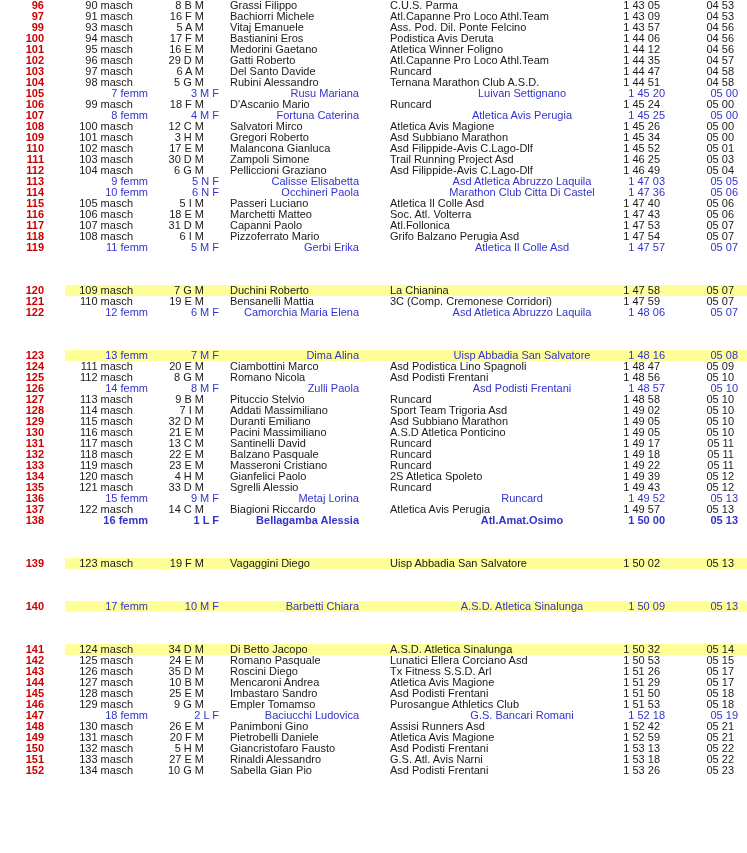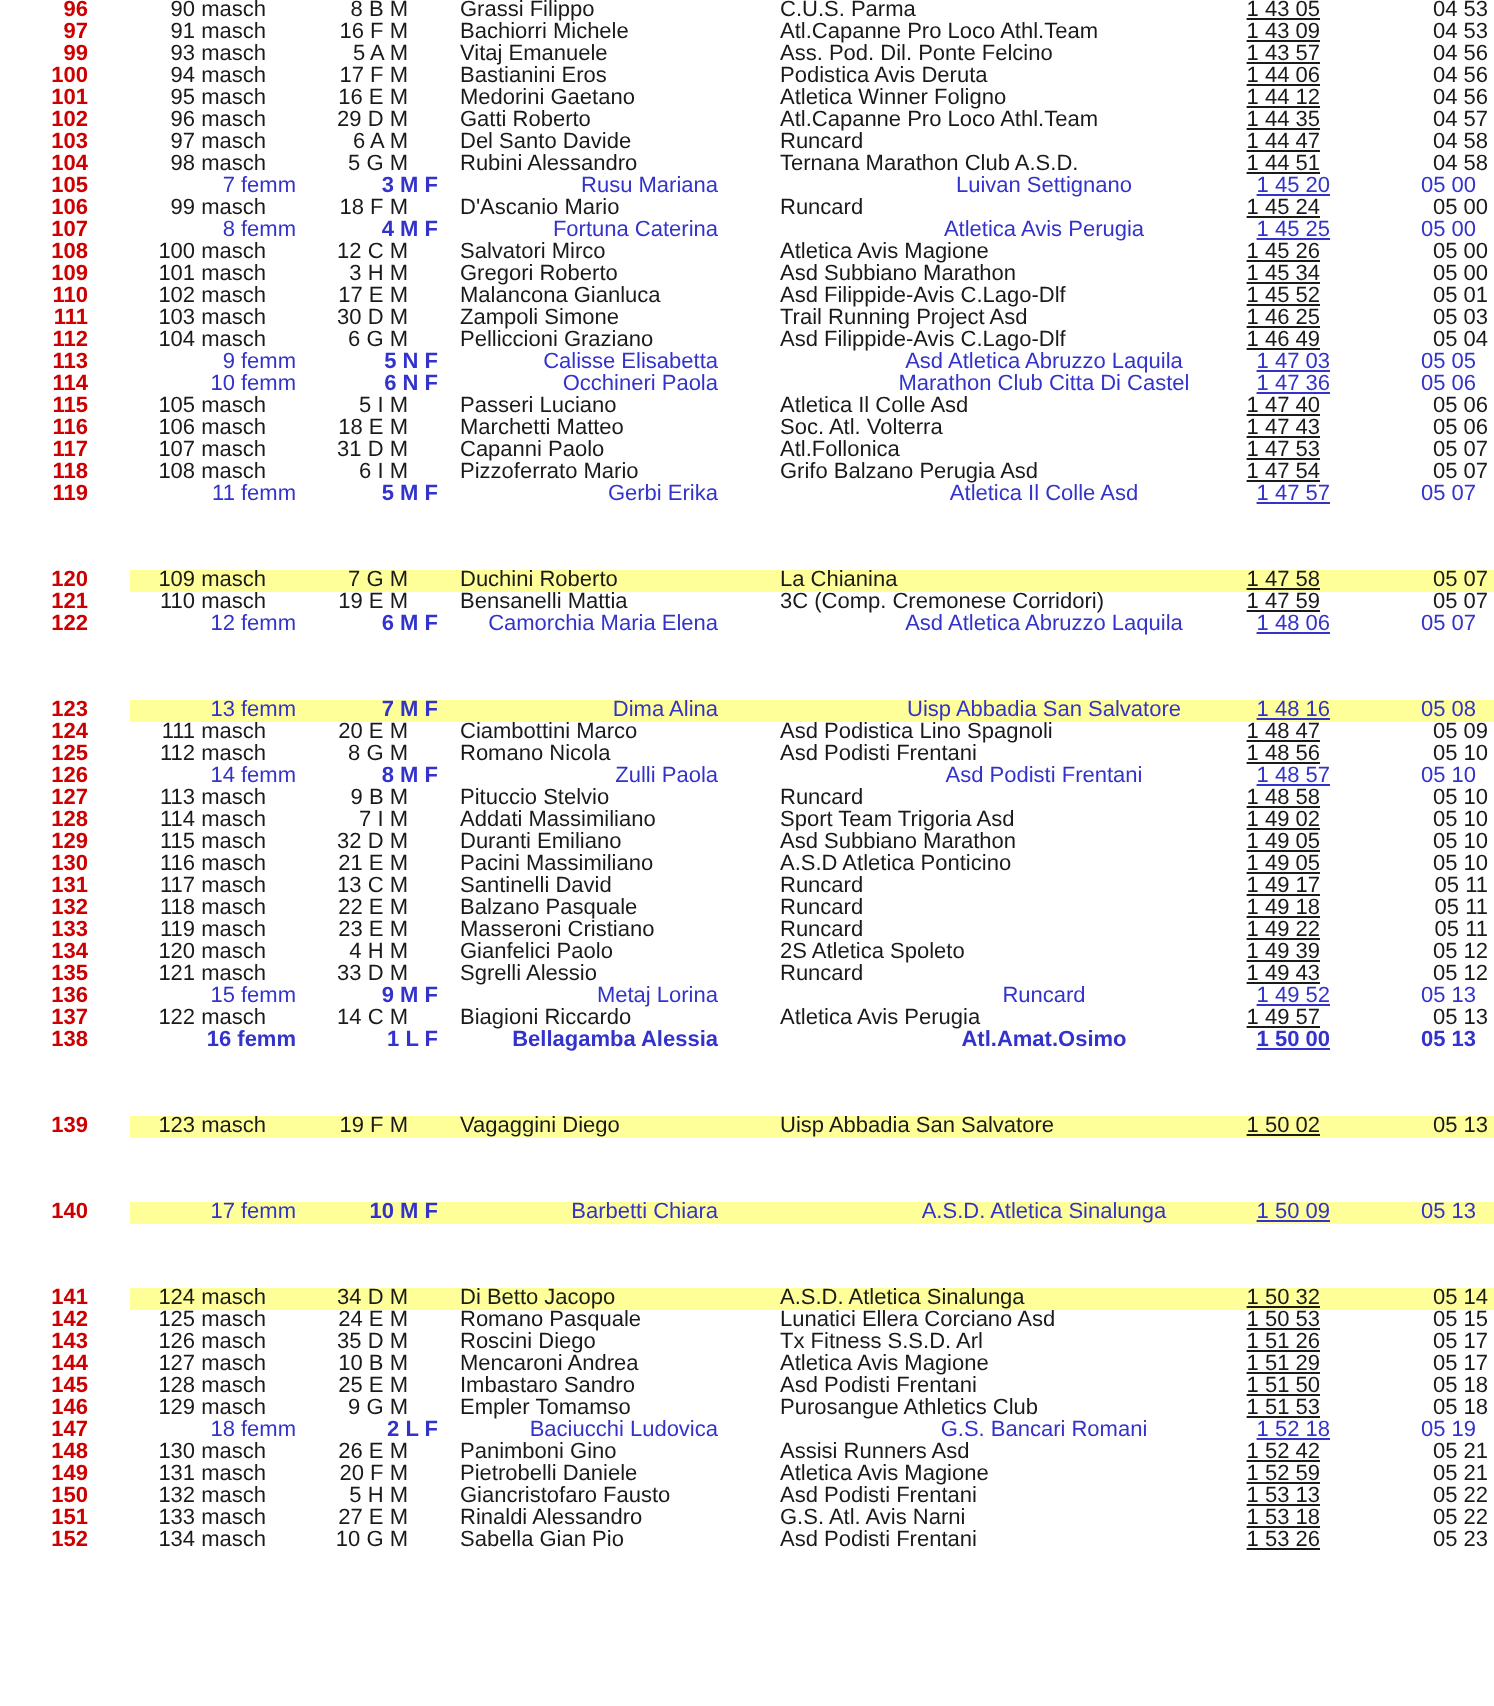--- a/index.html
+++ b/index.html
@@ -25,36 +25,36 @@
     display: grid;
     grid-template-columns: 46px 102px 72px 142px 250px 54px 81px;
     align-items: center;
     line-height: 1;
     white-space: nowrap;
   }
   .row span { overflow: visible; }
   .c-pos  { text-align: right; padding-right: 2px; color: #cc0000; font-weight: bold; }
   .c-catpos { text-align: right; }
   .c-cat  { text-align: right; }
-  .c-time { text-align: right; text-decoration: underline; }
+  .c-time { text-align: right; }
   .c-pace { text-align: right; }
 
   
   .m { color: #1a1a1a; }
   .m .c-catpos { padding-right: 15px; }
   .m .c-cat  { padding-right: 16px; }
   .m .c-name { text-align: left; padding-left: 10px; }
   .m .c-team { text-align: left; padding-left: 28px; }
   .m .c-time { padding-right: 6px; }
-  .m .c-pace { padding-right: 3px; }
+  .m .c-pace { padding-right: 13px; }
 
   
   .f { color: #3333cc; }
   .f .c-catpos { padding-right: 0; }
-  .f .c-cat  { padding-right: 1px; font-weight: bold; }
+  .f .c-cat  { padding-right: 1px; }
   .f .c-name { text-align: right; padding-right: 3px; }
   .f .c-team { text-align: center; padding-left: 70px; }
   .f .c-time { padding-right: 1px; }
   .f .c-pace { padding-right: 9px; }
 
   .hl { background: linear-gradient(90deg, #ffffff 65px, #ffff99 65px); margin-top: 32px; }
   .bold { font-weight: bold; }
 </style>
 </head>
 <body>

